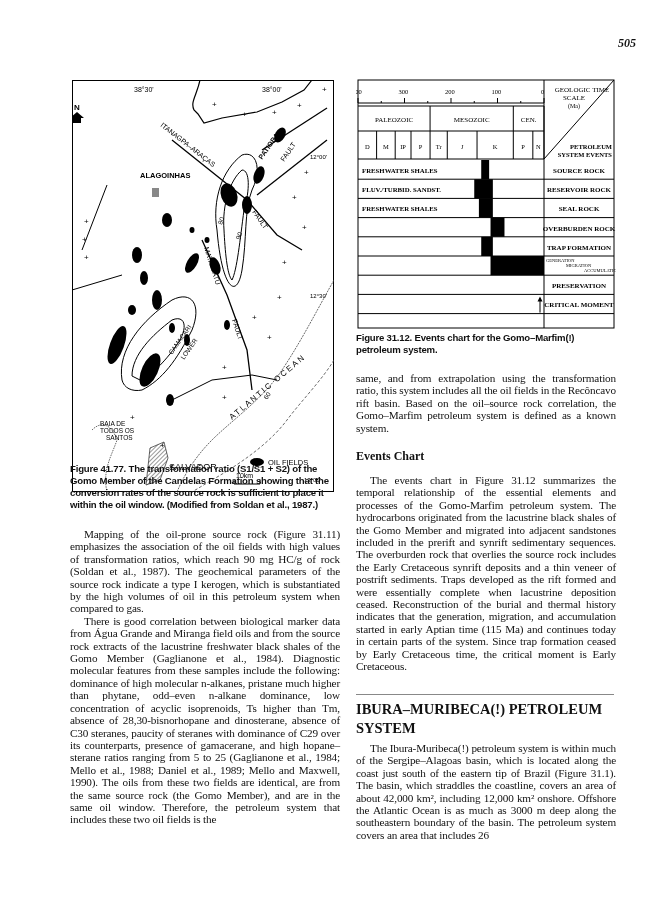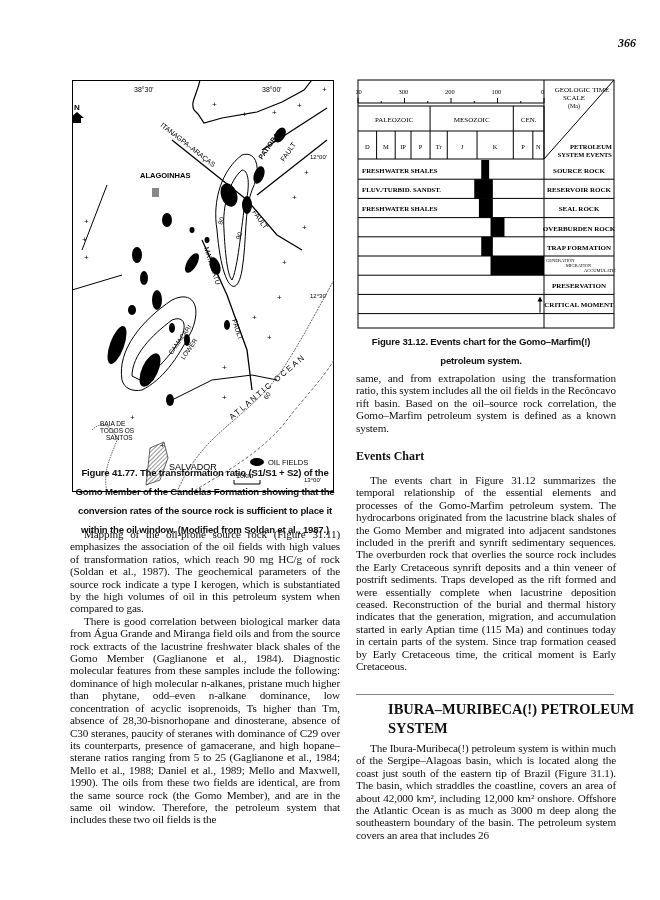--- a/index.html
+++ b/index.html
@@ -5,46 +5,46 @@
   html, body { margin:0; padding:0; background:#ffffff; }
   body { width:660px; height:900px; position:relative; overflow:hidden; color:#111; font-family:"Liberation Serif", serif; }
   .abs { position:absolute; }
   .header { left:372px; top:36px; width:272px; font-family:"Liberation Serif", serif; font-style:italic; font-weight:bold; font-size:12px; }
   .header .pn { position:absolute; right:8px; top:0; }
 
   
   .map { left:72px; top:80px; width:262px; height:412px; }
   .map svg { width:100%; height:100%; }
 
-  .caption { font-family:"Liberation Sans", sans-serif; font-weight:bold; font-size:9.6px; line-height:19px; letter-spacing:-0.2px;text-align:center; }
+  .caption { font-family:"Liberation Sans", sans-serif; font-weight:bold; font-size:9.6px; line-height:12px; letter-spacing:-0.2px; }
   .cap1 { left:70px; top:463px; width:270px; }
   .cap2 { left:356px; top:332px; width:250px; }
 
   .body-text { font-family:"Liberation Serif", serif; font-size:11.2px; line-height:12.4px; text-align:justify; letter-spacing:-0.15px; }
   .body-text p { margin:0; text-indent:14px; }
   .body-text p.noind { text-indent:0; }
   .col-left { left:70px; top:528px; width:270px; }
   .col-right-1 { left:356px; top:372px; width:260px; }
   .col-right-2 { left:356px; top:474px; width:260px; }
   .col-right-3 { left:356px; top:742px; width:260px; }
 
   .h2 { left:356px; top:449px; font-family:"Liberation Serif", serif; font-weight:bold; font-size:12px; }
   .sec-rule { left:356px; top:694px; width:258px; height:1px; background:#888; }
-  .h1 { left:356px; top:700px; width:260px; font-family:"Liberation Serif", serif; font-weight:bold; font-size:14.5px; line-height:19px;margin-left:32px; }
+  .h1 { left:356px; top:700px; width:260px; font-family:"Liberation Serif", serif; font-weight:bold; font-size:14.5px; line-height:19px; }
 
   
   .chart { left:356px; top:79px; width:260px; height:250px; }
   .chart svg { width:100%; height:100%; }
   .chart text { font-family:"Liberation Serif", serif; }
 </style>
 </head>
 <body>
 
 <div class="abs header">
-  <span class="pn">366</span>
+  <span class="pn">505</span>
 </div>
 
 <div class="abs map">
   <svg viewBox="0 0 262 412" xmlns="http://www.w3.org/2000/svg">
     <rect x="0.5" y="0.5" width="261" height="411" fill="none" stroke="#000" stroke-width="1"></rect>
 
     <text x="62" y="12" font-size="7" font-family="Liberation Sans, sans-serif">38°30'</text>
     <text x="190" y="12" font-size="7" font-family="Liberation Sans, sans-serif">38°00'</text>
     <text x="238" y="79" font-size="6" font-family="Liberation Sans, sans-serif">12°00'</text>
     <text x="238" y="218" font-size="6" font-family="Liberation Sans, sans-serif">12°30'</text>

